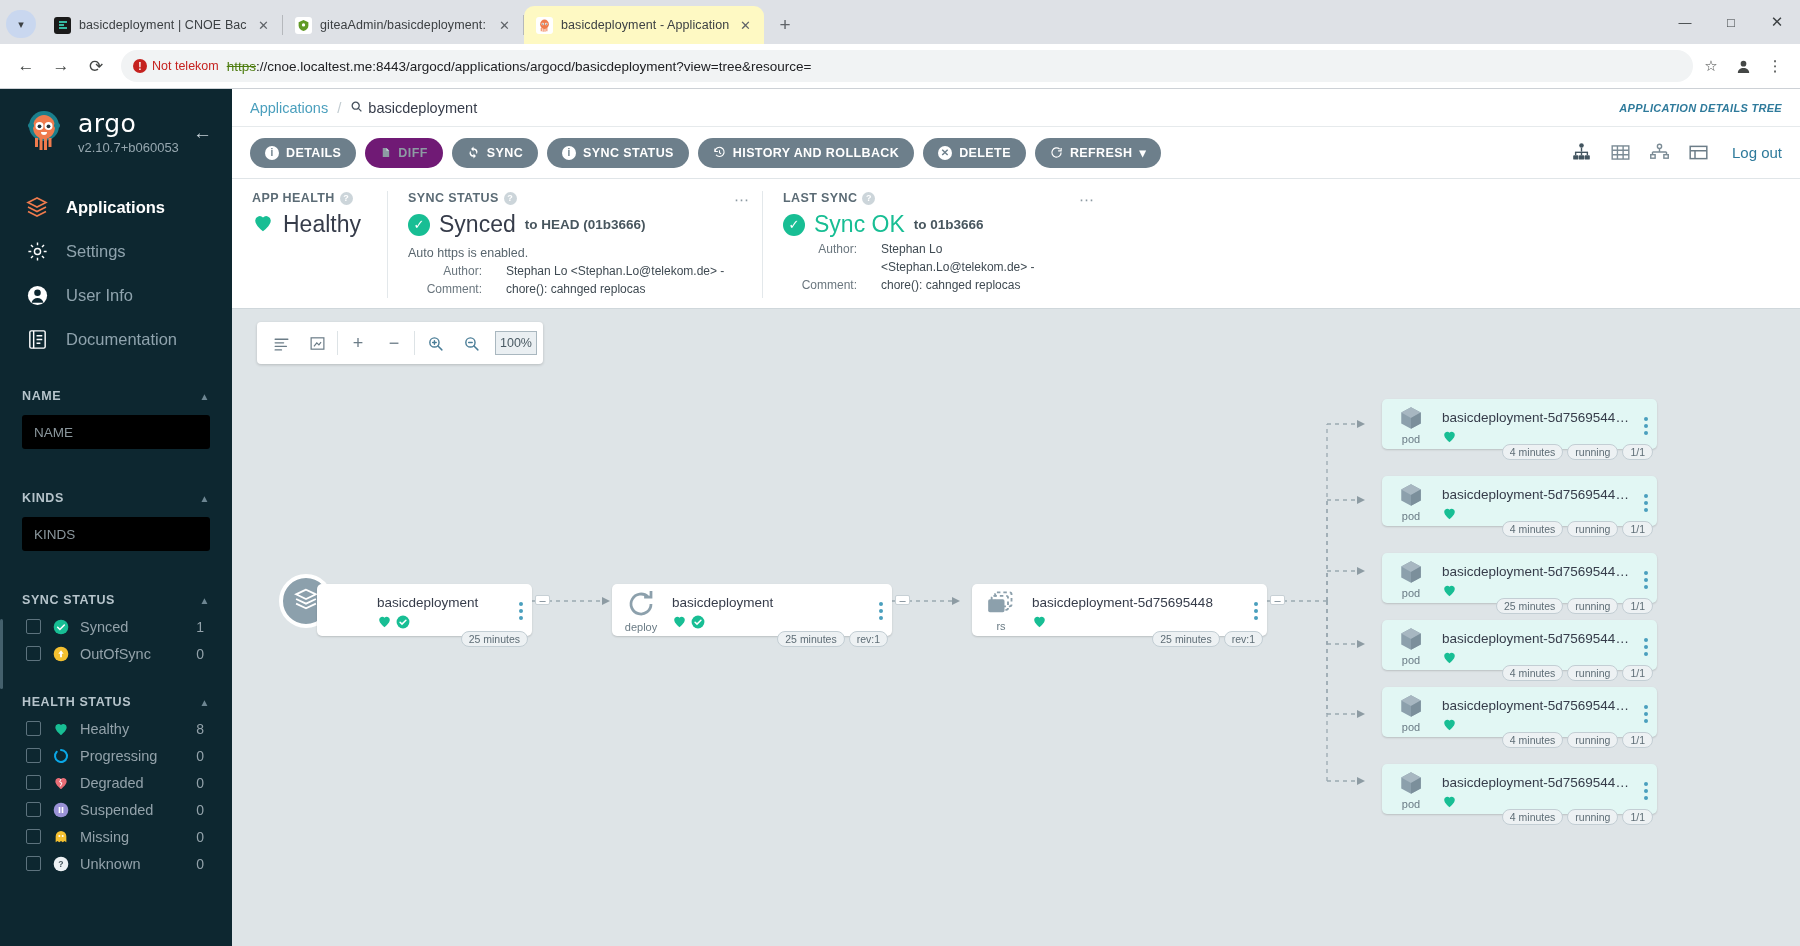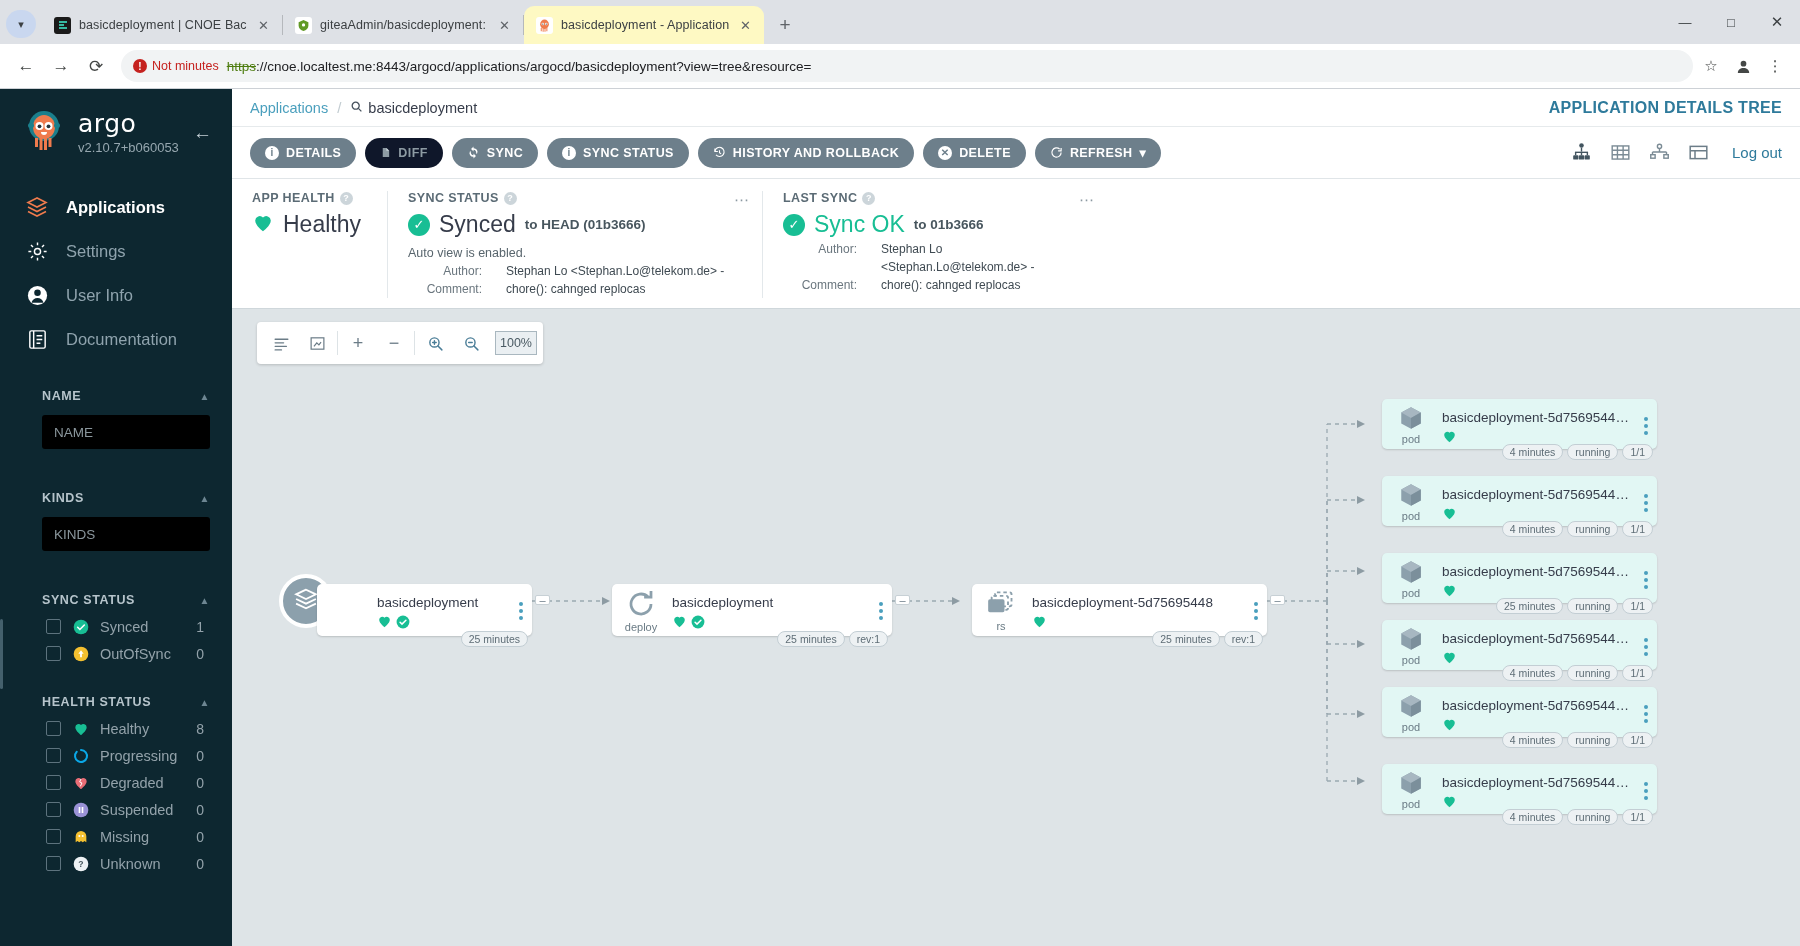--- a/index.html
+++ b/index.html
@@ -101,21 +101,21 @@
   }
   .argo-version { font-size: 13px; color: #96a7af; margin-top: 4px; }
   .collapse-arrow { color: #c7d3d9; font-size: 19px; padding-right: 4px; }
   .nav { margin-top: 24px; }
   .nav-item {
     display: flex; align-items: center; gap: 16px; padding: 9px 24px;
     font-size: 16.5px; color: #8fa3ad;
   }
   .nav-item.active { color: #ffffff; font-weight: bold; }
   .nav-ico { width: 26px; height: 26px; flex: 0 0 26px; display:flex; align-items:center; justify-content:center;}
-  .filter-section { margin-top: 22px; padding-left: 20px; }
+  .filter-section { margin-top: 22px; }
   .filter-head {
     display: flex; align-items: center; justify-content: space-between;
     padding: 6px 22px 6px 22px; font-size: 12.5px; color: #b6c4cb;
     letter-spacing: .6px; font-weight: bold;
   }
   .caret-up { color: #6d8692; font-size: 10px; }
   .filter-input {
     margin: 6px 22px 14px 22px; height: 34px; background: #000000;
     border: none; border-radius: 3px; color: #9aa8ae; font-size: 13.5px;
     padding: 0 12px; width: calc(100% - 44px); font-family: "Liberation Sans", sans-serif;
@@ -139,33 +139,34 @@
   
   .main { flex: 1; display: flex; flex-direction: column; background: #dee4e7; position: relative; }
   .topbar {
     height: 38px; background: #fff; display: flex; align-items: center;
     padding: 0 18px; border-bottom: 1px solid #e6eaec;
   }
   .crumb-link { color: #4a9fbd; font-size: 14.5px; }
   .crumb-sep { color: #c2ccd1; margin: 0 9px; font-size: 15px; }
   .crumb-current { color: #363c4a; font-size: 14.5px; display: flex; align-items: center; gap: 5px; }
   .app-details-tree {
-    margin-left: auto; color: #2e7a9b; font-size: 16px; font-weight: bold;
+    margin-left: auto; color: #2e7a9b; font-size: 11px; font-weight: bold;
     letter-spacing: .3px;
+    font-style: italic;
   }
   .actionbar {
     height: 52px; background: #fff; display: flex; align-items: center;
     padding: 0 18px; gap: 9px; border-bottom: 1px solid #e0e5e8;
   }
   .btn {
     height: 30px; border-radius: 15px; background: #6d7f8b; color: #fff;
     display: flex; align-items: center; gap: 7px; padding: 0 15px;
     font-size: 12.5px; font-weight: bold; letter-spacing: .4px; white-space: nowrap;
   }
-  .btn.disabled { background: #0f172a; color: #8d9ba3; align-items: center; }
+  .btn.disabled { background: #701a75; color: #8d9ba3; align-items: center; }
   .btn-ico { font-size: 11.5px; display: flex; align-items: center; }
   .circle-i {
     width: 14px; height: 14px; border-radius: 50%; background: #fff; color: #6d7f8b;
     font-size: 10px; font-weight: bold; display: flex; align-items: center; justify-content: center;
   }
   .view-icons { margin-left: auto; display: flex; align-items: center; gap: 16px; }
   .view-ico { color: #4c5f6b; display: flex; align-items: center; }
   .logout { color: #2e7a9b; font-size: 15px; margin-left: 6px; }
   
   .statusstrip { background: #fff; display: flex; padding: 12px 0 10px 0; border-bottom: 1px solid #cfd7db; }
@@ -304,21 +305,21 @@
     </div>
   </div>
 
   <div class="omnibar">
     <div class="navbtn">←</div>
     <div class="navbtn">→</div>
     <div class="navbtn">⟳</div>
     <div class="urlbox">
       <span class="notsecure">
         <span class="badge-circle">!</span>
-        <span>Not minutes</span>
+        <span>Not telekom</span>
       </span>
       <span>
         <span class="url-scheme">https</span><span class="url-rest">://cnoe.localtest.me:8443/argocd/applications/argocd/basicdeployment?view=tree&amp;resource=</span>
       </span>
     </div>
     <div class="omni-right">
       <div class="omni-icon">☆</div>
       <div class="omni-icon">
         <svg width="17" height="17" viewBox="0 0 24 24" fill="#444746">
             <circle cx="12" cy="8" r="4"></circle>
@@ -640,21 +641,21 @@
           <div class="sp-title">
             <span>SYNC STATUS</span>
             <span class="q-circle">?</span>
           </div>
           <div class="dots-menu">⋯</div>
           <div class="sp-main">
             <span class="green-check">✓</span>
             <span class="sp-big">Synced</span>
             <span class="sp-sub">to HEAD (01b3666)</span>
           </div>
-          <div class="sp-note">Auto view is enabled.</div>
+          <div class="sp-note">Auto https is enabled.</div>
           <div class="kv-table">
             <div class="kv-row">
               <span class="kv-key">Author:</span>
               <span class="kv-val">Stephan Lo &lt;Stephan.Lo@telekom.de&gt; -</span>
             </div>
             <div class="kv-row">
               <span class="kv-key">Comment:</span>
               <span class="kv-val">chore(): cahnged replocas</span>
             </div>
           </div>

